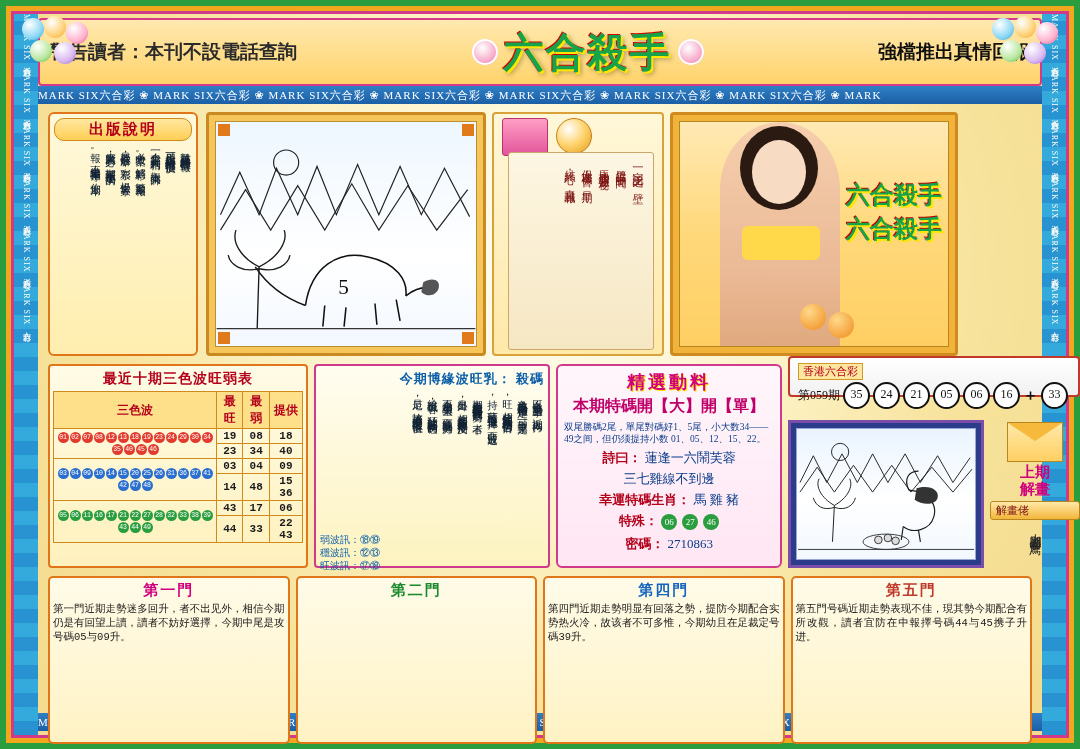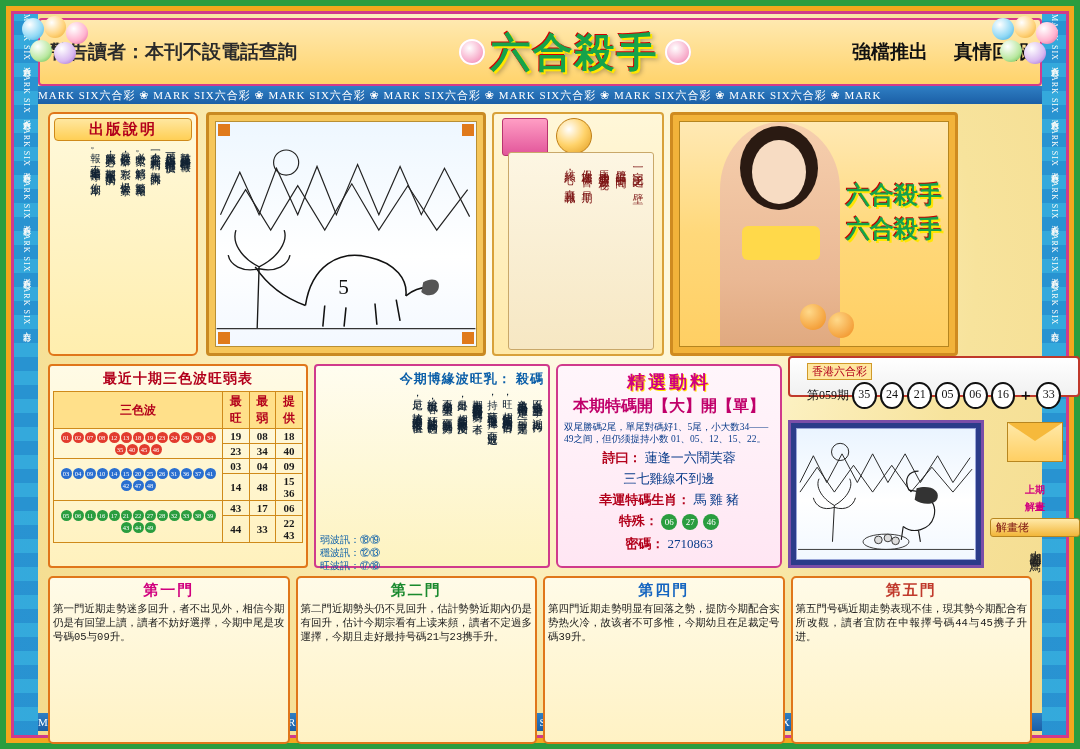--- a/index.html
+++ b/index.html
@@ -49,21 +49,21 @@
     border:2px solid #d53a8a;border-radius:4px;
     display:flex;align-items:center;justify-content:space-between;
     box-sizing:border-box;padding:0 10px;
   }
   .hdr-left{
     font-family:"Liberation Serif",serif;font-weight:bold;font-size:19px;
     color:#2b2b2b;white-space:nowrap;
   }
   .hdr-right{
     font-family:"Liberation Serif",serif;font-weight:bold;font-size:19px;
-    color:#111;white-space:nowrap;display:flex;gap:26px;
+    color:#111;white-space:nowrap;display:flex;
   }
   .logo-wrap{position:relative;display:flex;align-items:center;gap:6px;}
   .logo-title{
     font-family:"Liberation Serif",serif;font-weight:bold;font-size:40px;
     color:#16a34a;
     text-shadow:
       2px 2px 0 #ffe600, -1px -1px 0 #d40000, 3px 3px 5px rgba(0,0,0,.35);
     letter-spacing:2px;white-space:nowrap;
   }
   .flower{
@@ -105,21 +105,21 @@
   
   .pub-note{
     left:8px;top:6px;width:150px;height:244px;
     background:linear-gradient(180deg,#fff9dc,#ffeeae);
     border:2px solid #e0761a;border-radius:6px;
     padding:4px;
   }
   .pub-title{
     text-align:center;font-family:"Liberation Serif",serif;font-weight:bold;
     font-size:15px;color:#b3001b;background:linear-gradient(180deg,#ffe7a0,#ffcf55);
-    border:1px solid #cf8a1a;border-radius:4px;padding:1px 0;margin-bottom:3px;
+    border:1px solid #cf8a1a;border-radius:10px;padding:1px 0;margin-bottom:3px;
     letter-spacing:2px;
   }
   .pub-cols{
     display:flex;flex-direction:row-reverse;justify-content:flex-start;
     gap:2px;height:206px;overflow:hidden;
   }
   .pub-col{
     writing-mode:vertical-rl;font-family:"Liberation Serif",serif;
     font-size:10.5px;line-height:13px;color:#123;letter-spacing:1px;
     height:206px;
@@ -208,21 +208,21 @@
   
   .wave-table{
     left:8px;top:258px;width:260px;height:204px;
     background:linear-gradient(180deg,#fffbe6,#fff1bd);
     border:2px solid #e0761a;border-radius:4px;padding:3px;
   }
   .wt-title{
     text-align:center;font-family:"Liberation Serif",serif;font-weight:bold;
     font-size:14px;color:#b3001b;letter-spacing:1px;margin:1px 0 3px;
   }
-  table.wt{width:100%;border-collapse:collapse;font-family:Liberation Serif, serif;}
+  table.wt{width:100%;border-collapse:collapse;font-family:Liberation Mono, monospace;}
   table.wt th,table.wt td{
     border:1px solid #cf8a1a;font-size:11px;text-align:center;padding:1px 2px;color:#1a1a1a;
   }
   table.wt th{background:#ffe08a;font-size:12px;font-weight:bold;color:#b3001b;}
   .ballrow{display:flex;flex-wrap:wrap;gap:1px;justify-content:center;padding:1px;}
   .mini{
     width:11px;height:11px;border-radius:50%;font-size:6.5px;line-height:11px;
     color:#fff;text-align:center;display:inline-block;
   }
   .red{background:#e23b2e;}
@@ -268,21 +268,21 @@
   }
   .tips-line{font-family:"Liberation Serif",serif;font-size:13px;color:#0a3c8a;margin:3px 0;}
   .tips-line b{color:#b3001b;margin-top:15px;}
   .tips-balls{display:flex;gap:5px;justify-content:center;align-items:center;margin:2px 0;}
   .tb{width:16px;height:16px;border-radius:50%;font-size:9px;line-height:16px;color:#fff;}
 
   
   .draw{
     left:748px;top:250px;width:292px;height:41px;
     background:linear-gradient(180deg,#ffffff,#f1f1f1);
-    border:2px solid #c0392b;border-radius:4px;padding:2px 17px;
+    border:2px solid #c0392b;border-radius:4px;padding:2px 8px;
   }
   .draw-label{
     font-family:"Liberation Serif",serif;font-size:11px;color:#b3001b;
     background:#ffe7a0;border:1px solid #d09a2a;display:inline-block;padding:0 4px;
   }
   .draw-row{display:flex;align-items:center;gap:3px;margin-top:2px;}
   .issue{font-family:"Liberation Serif",serif;font-size:12px;color:#111;white-space:nowrap;}
   .dball{
     width:23px;height:23px;border-radius:50%;border:2px solid #111;background:#fff;
     font-family:"Liberation Serif",serif;font-size:12px;line-height:21px;text-align:center;color:#111;
@@ -305,22 +305,22 @@
   .envelope{
     width:54px;height:38px;background:linear-gradient(180deg,#ffe9a8,#ffcf63);
     border:1px solid #b8861f;position:relative;margin:2px auto 0;
   }
   .env-flap{
     position:absolute;left:0;top:0;width:0;height:0;
     border-left:27px solid transparent;border-right:27px solid transparent;
     border-top:18px solid #f6b93b;
   }
   .sn-title{
-    font-family:"Liberation Serif",serif;font-weight:bold;font-size:10px;color:#d1007f;
-    text-align:center;line-height:17px;margin-top:19px;
+    font-family:"Liberation Serif",serif;font-weight:bold;font-size:15px;color:#d1007f;
+    text-align:center;line-height:17px;margin-top:2px;
   }
   .sn-btn{
     display:block;margin:3px auto;font-family:Liberation Serif, serif;font-size:11px;
     background:linear-gradient(180deg,#ffe9a8,#f2b63a);border:1px solid #b8861f;
     border-radius:3px;padding:1px 5px;color:#7a1010;
   }
   .sn-vert{
     writing-mode:vertical-rl;font-family:"Liberation Serif",serif;font-size:12px;
     color:#222;margin:4px auto 0;height:74px;display:block;letter-spacing:2px;
   }
@@ -676,21 +676,20 @@
       <span class="sn-vert">上期圖中开鳥33</span>
     </div>
 
     <div class="gates">
       <div class="gate">
         <div class="gate-title g1">第一門</div>
         <div class="gate-body">第一門近期走勢迷多回升，者不出见外，相信今期仍是有回望上讀，讀者不妨好選擇，今期中尾是攻号碼05与09升。</div>
       </div>
       <div class="gate">
         <div class="gate-title g2">第二門</div>
-        <div class="gate-body">第二門近期勢头仍不見回升，估計勢勢近期內仍是有回升，估计今期宗看有上读来頻，讀者不定過多運擇，今期且走好最持号碼21与23携手升。</div>
       </div>
       <div class="gate">
         <div class="gate-title g4">第四門</div>
         <div class="gate-body">第四門近期走勢明显有回落之勢，提防今期配合实势热火冷，故该者不可多惟，今期幼且在足裁定号碼39升。</div>
       </div>
       <div class="gate">
         <div class="gate-title g5">第五門</div>
         <div class="gate-body">第五門号碼近期走勢表现不佳，現其勢今期配合有所改觀，讀者宜防在中報擇号碼44与45携子升进。</div>
       </div>
     </div>

